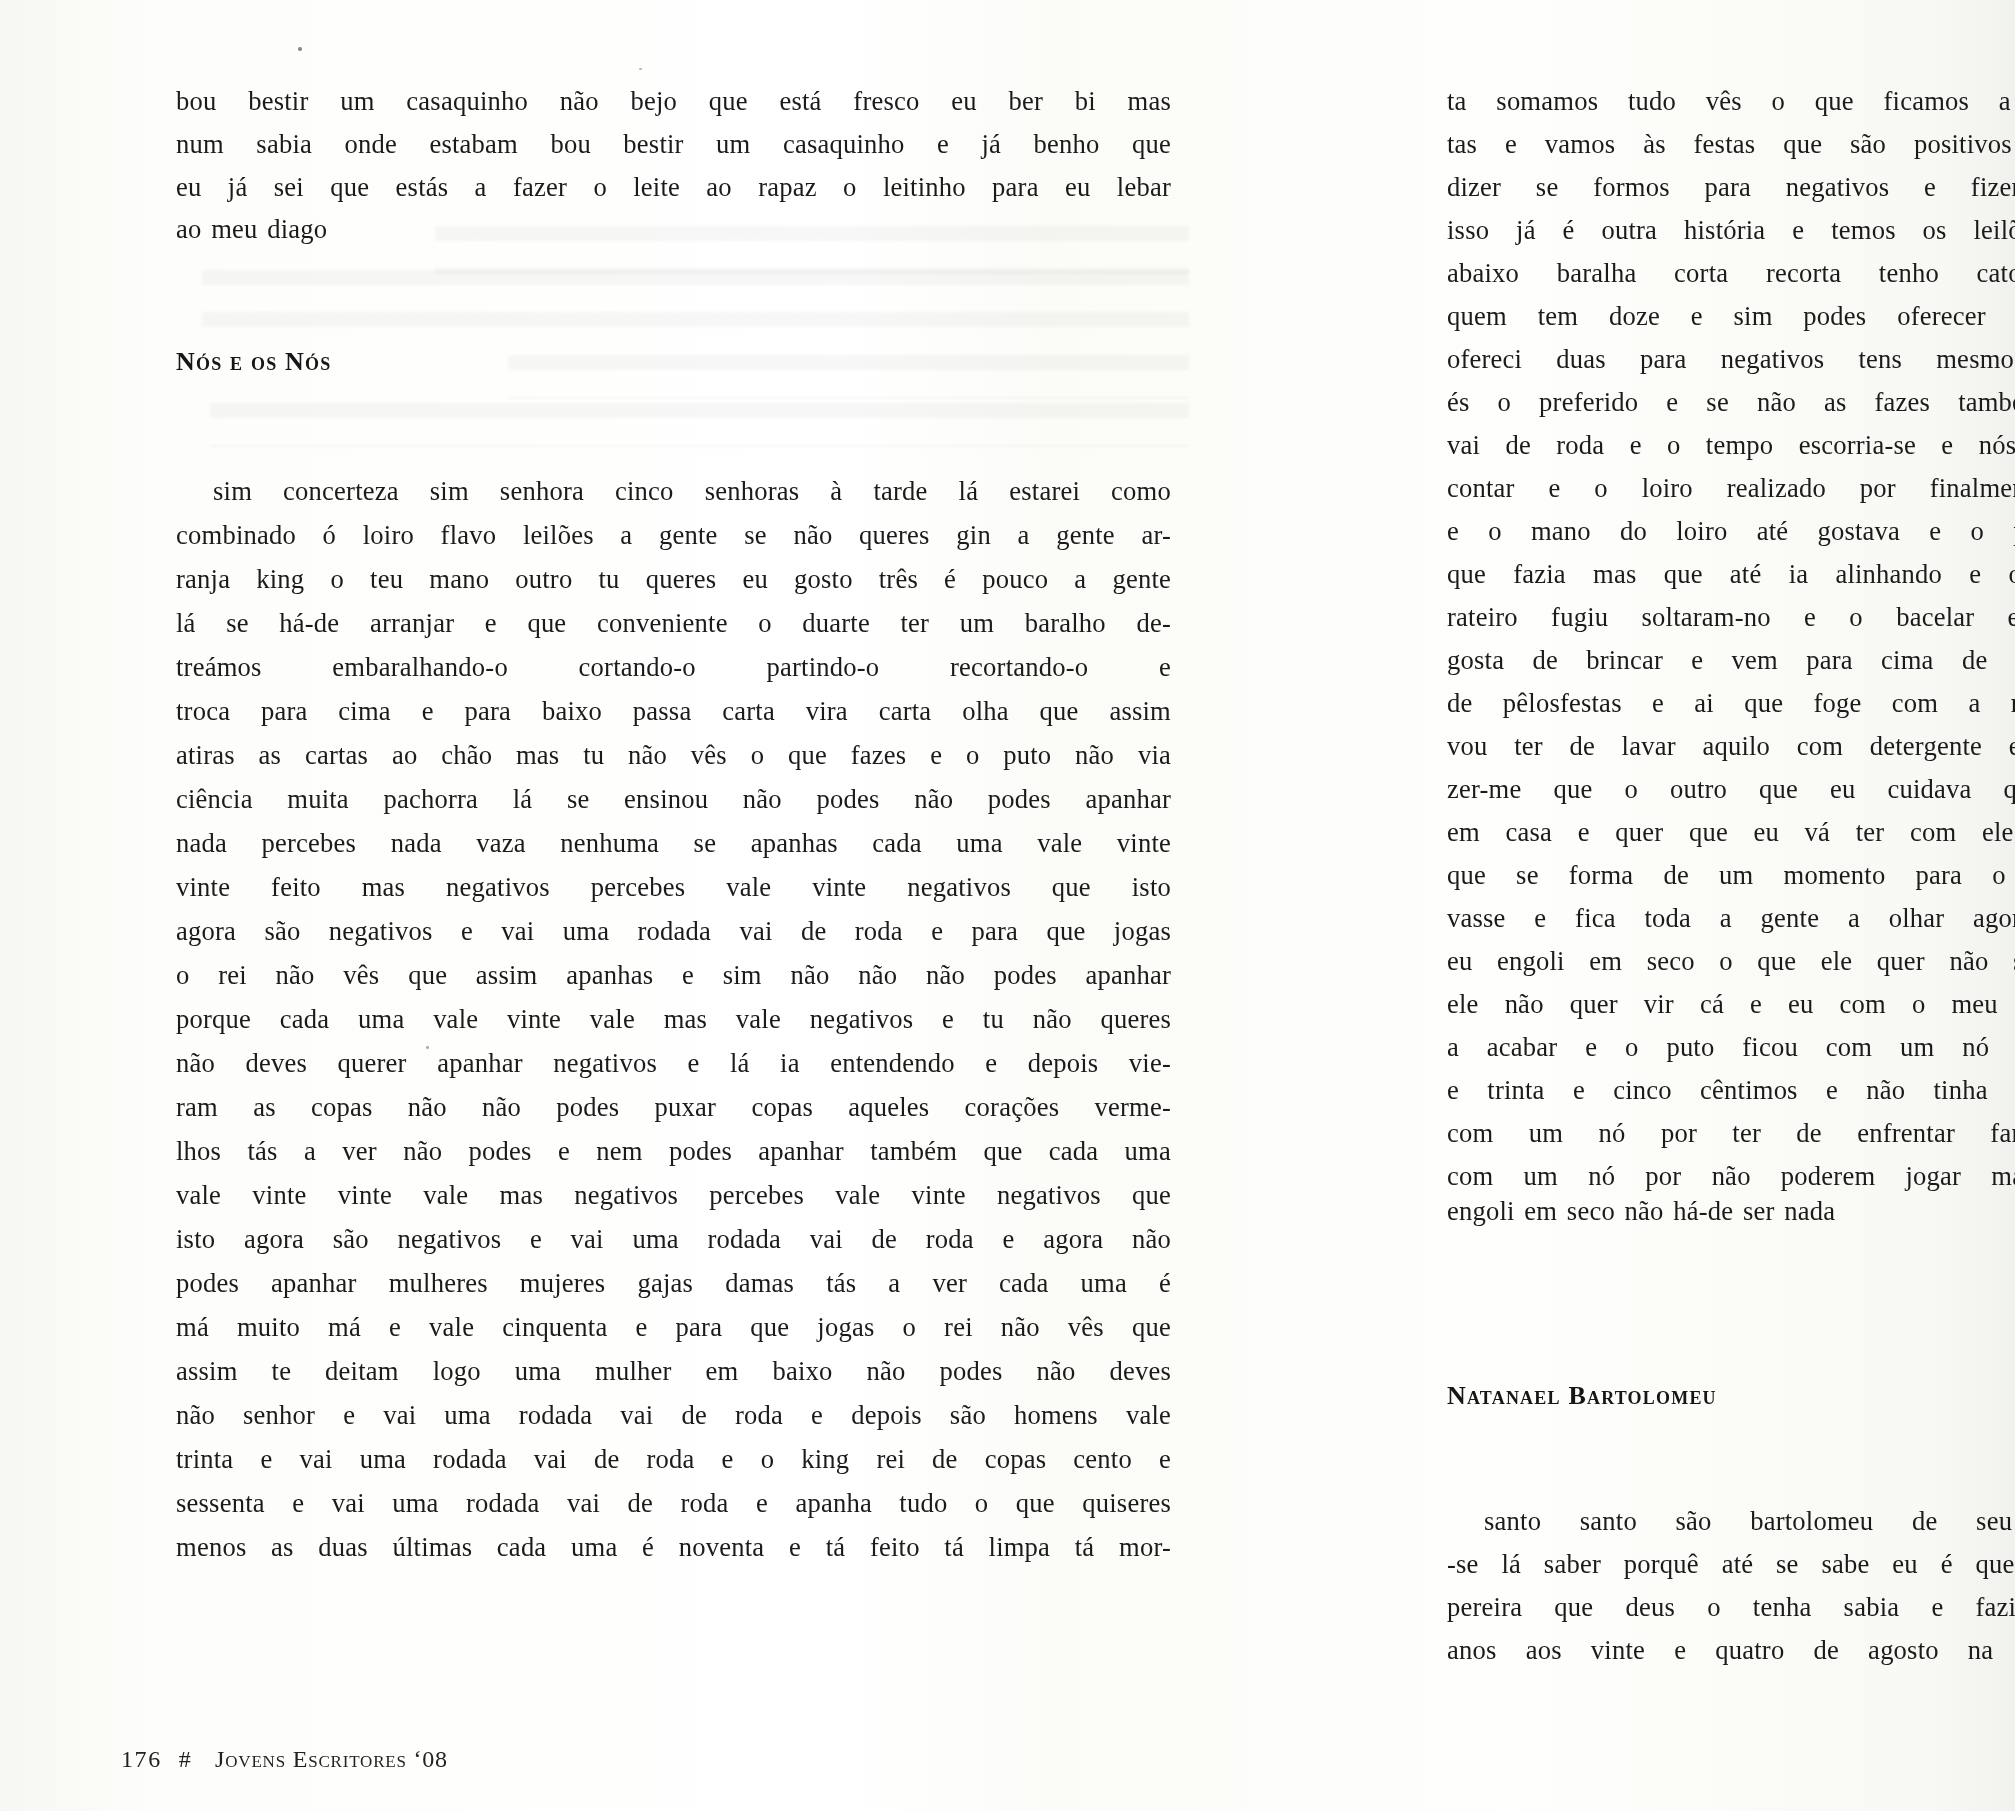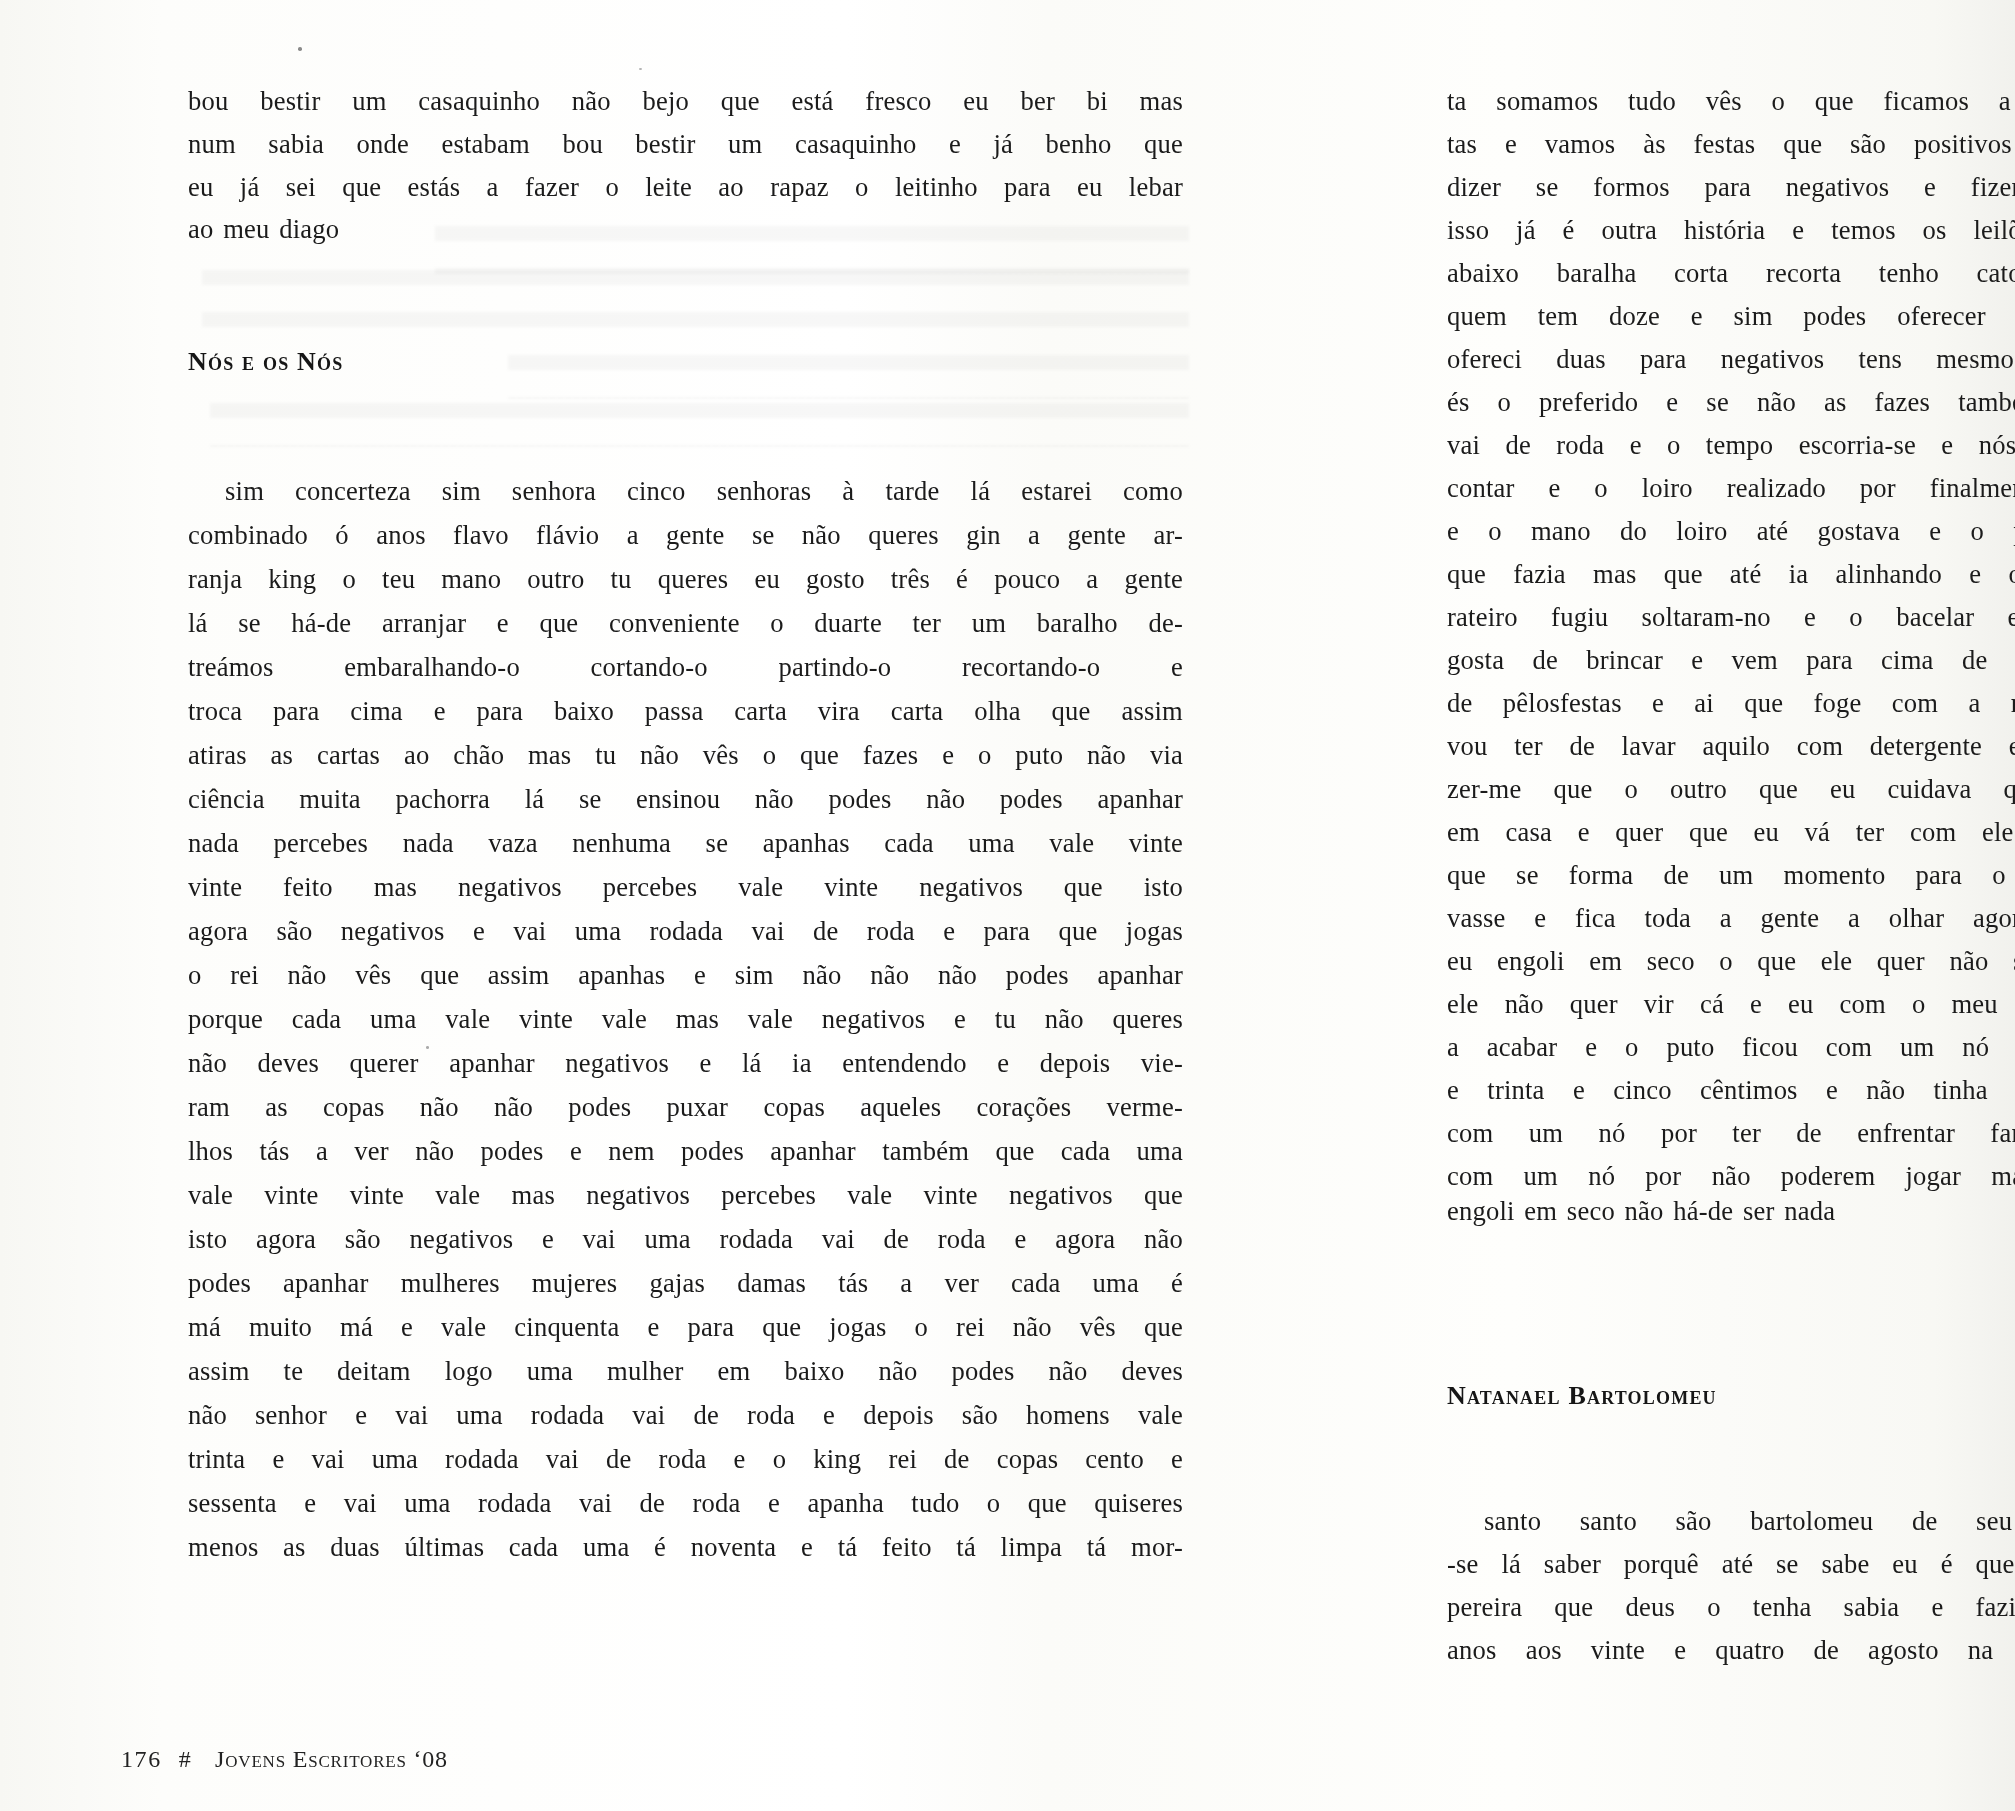--- a/index.html
+++ b/index.html
@@ -53,35 +53,35 @@
     pointer-events: none;
   }
   .speck { position: absolute; border-radius: 50%; }
   .speck.s1 { left: 298px; top: 47px; width: 3.6px; height: 3.6px; background: #8a8a8a; }
   .speck.s2 { left: 639px; top: 68px; width: 2.8px; height: 2.4px; background: #b5b5b5; }
   .speck.s3 { left: 426px; top: 1046px; width: 3.2px; height: 2.8px; background: #aaa; }
 </style>
 </head>
 <body>
 
-<div class="page-block" style="left:188px; top:0; width:995px; height:1812px;">
+<div class="page-block" style="left:176px; top:0; width:995px; height:1812px;">
 
   <div class="page-block lines lh106 justify-lines" style="left:0; top:80px; width:995px;">
       <div class="line">bou bestir um casaquinho não bejo que está fresco eu ber bi mas</div>
       <div class="line">num sabia onde estabam bou bestir um casaquinho e já benho que</div>
       <div class="line">eu já sei que estás a fazer o leite ao rapaz o leitinho para eu lebar</div>
     </div>
 
   <div class="line plain" style="position:absolute; left:0; top:208px; width:995px; line-height:43px;">ao meu diago</div>
 
   <div class="section-heading" style="position:absolute; left:0; top:347px;">Nós e os Nós</div>
 
   <div class="page-block lines justify-lines indent-first" style="left:0; top:469px; width:995px;">
       <div class="line">sim concerteza sim senhora cinco senhoras à tarde lá estarei como</div>
-      <div class="line">combinado ó anos flavo flávio a gente se não queres gin a gente ar-</div>
+      <div class="line">combinado ó loiro flavo leilões a gente se não queres gin a gente ar-</div>
       <div class="line">ranja king o teu mano outro tu queres eu gosto três é pouco a gente</div>
       <div class="line">lá se há-de arranjar e que conveniente o duarte ter um baralho de-</div>
       <div class="line">treámos embaralhando-o cortando-o partindo-o recortando-o e</div>
       <div class="line">troca para cima e para baixo passa carta vira carta olha que assim</div>
       <div class="line">atiras as cartas ao chão mas tu não vês o que fazes e o puto não via</div>
       <div class="line">ciência muita pachorra lá se ensinou não podes não podes apanhar</div>
       <div class="line">nada percebes nada vaza nenhuma se apanhas cada uma vale vinte</div>
       <div class="line">vinte feito mas negativos percebes vale vinte negativos que isto</div>
       <div class="line">agora são negativos e vai uma rodada vai de roda e para que jogas</div>
       <div class="line">o rei não vês que assim apanhas e sim não não não podes apanhar</div>

